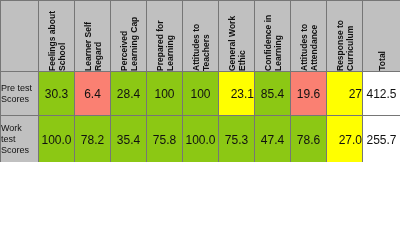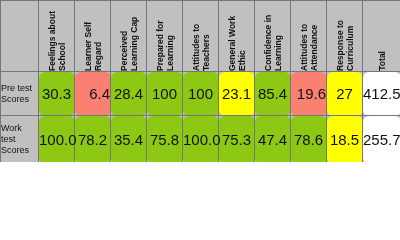--- a/index.html
+++ b/index.html
@@ -74,29 +74,28 @@
     line-height: 11px;
     text-align: left;
     vertical-align: middle;
     padding: 0 0 0 4px;
     font-weight: normal;
   }
 
   .datacell {
     text-align: center;
     vertical-align: middle;
-    font-size: 15px;
+    font-size: 12px;
     color: #111111;
     font-weight: normal;
-    border-radius: 6px;
   }
 
   .c-green  { background: #8cc814; }
-  .c-pink   { background: #fa8072; text-align: right; }
-  .c-yellow { background: #ffff00; }
+  .c-pink   { background: #fa8072; }
+  .c-yellow { background: #ffff00; text-align: right; }
   .c-white  { background: #ffffff; }
 </style>
 </head>
 <body>
 
 <table id="score-table">
   <colgroup>
     <col style="width:38px">
     <col style="width:36px">
       <col style="width:36px">
@@ -161,17 +160,17 @@
     <tr class="row-post">
       <th class="rowlabel">Work test Scores</th>
       <td class="datacell c-green">100.0</td>
       <td class="datacell c-green">78.2</td>
       <td class="datacell c-green">35.4</td>
       <td class="datacell c-green">75.8</td>
       <td class="datacell c-green">100.0</td>
       <td class="datacell c-green">75.3</td>
       <td class="datacell c-green">47.4</td>
       <td class="datacell c-green">78.6</td>
-      <td class="datacell c-yellow">18.5</td>
+      <td class="datacell c-yellow">27.0</td>
       <td class="datacell c-white">255.7</td>
     </tr>
   </tbody>
 </table>
 
 </body></html>

